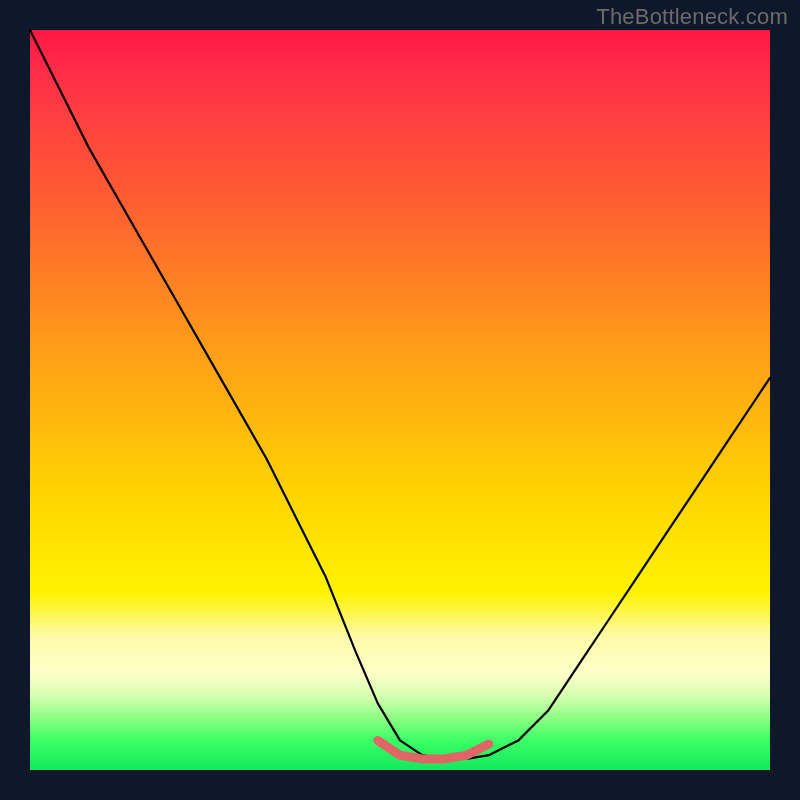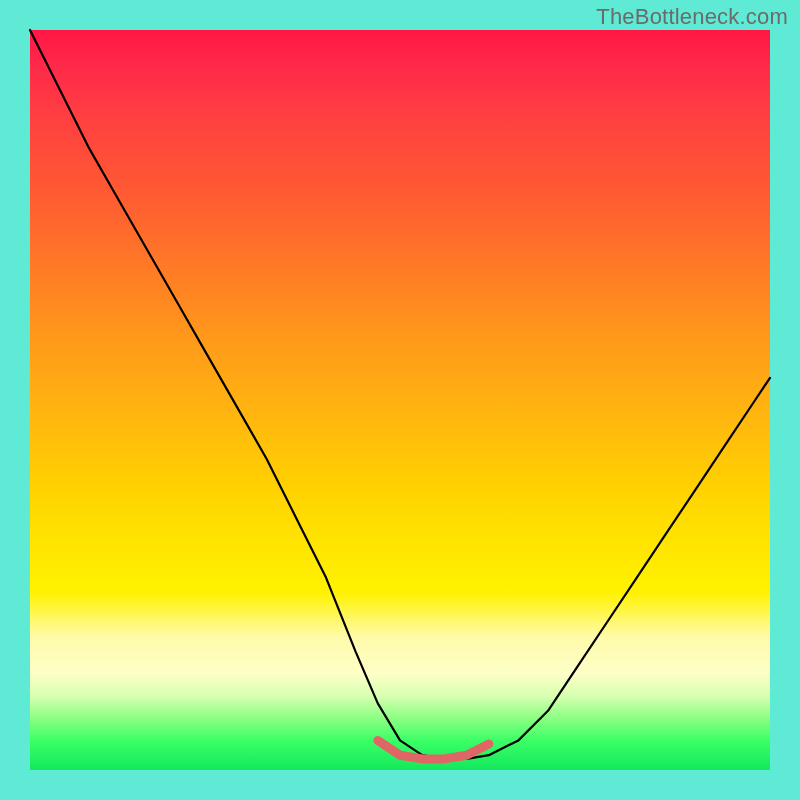--- a/index.html
+++ b/index.html
@@ -8,21 +8,21 @@
     width: 800px;
     height: 800px;
     background: #000;
     overflow: hidden;
     font-family: Arial, Helvetica, sans-serif;
   }
   .stage {
     position: relative;
     width: 800px;
     height: 800px;
-    background: #5eead4;
+    background: #0f172a;
   }
   .plot-area {
     position: absolute;
     left: 30px;
     top: 30px;
     width: 740px;
     height: 740px;
     
     background: linear-gradient(to bottom,
       #ff1744 0%,

